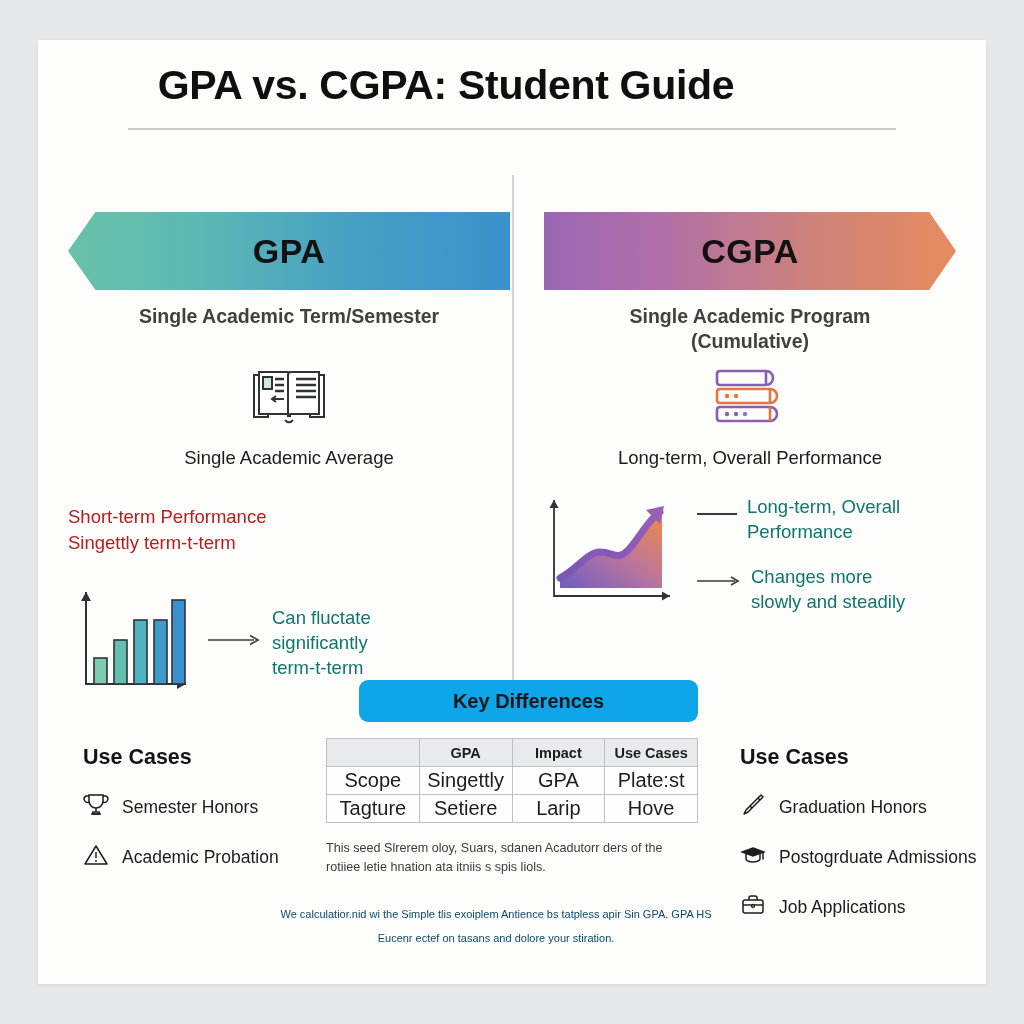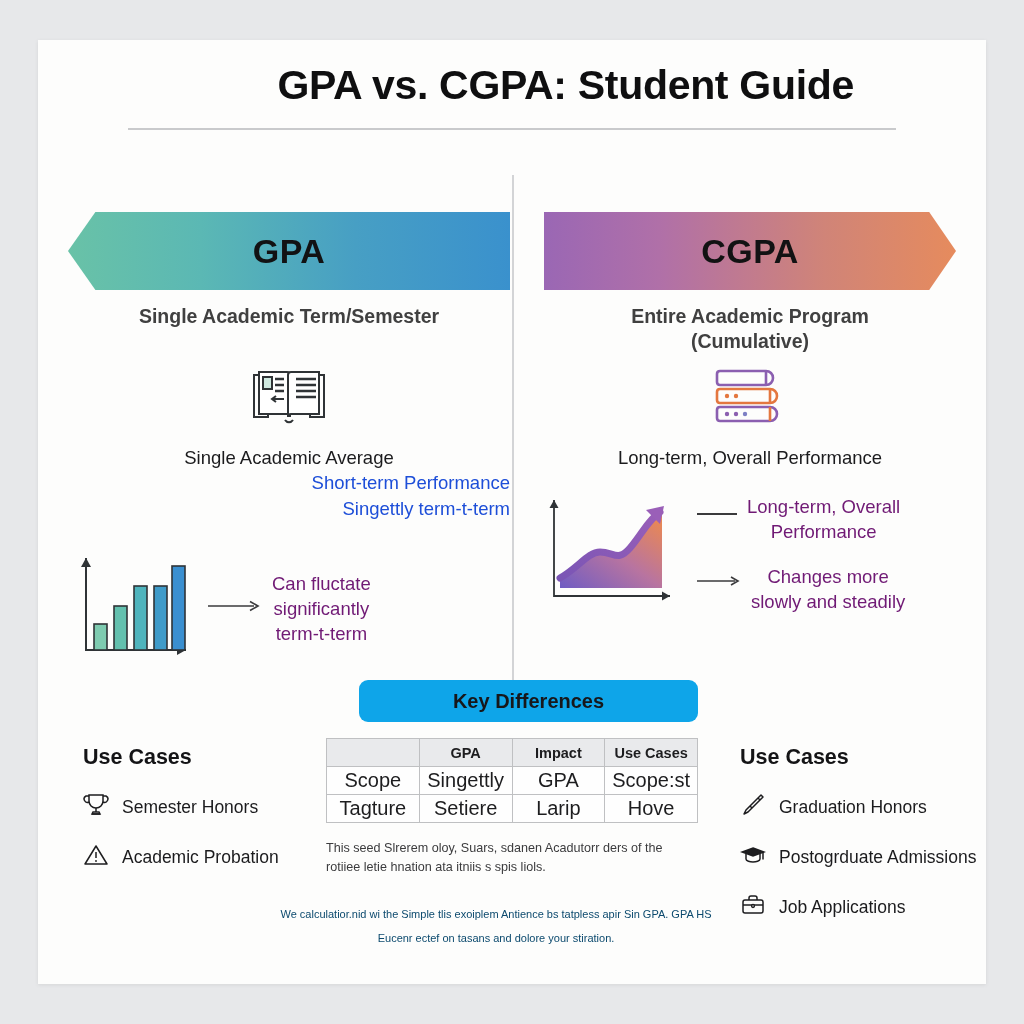--- a/index.html
+++ b/index.html
@@ -14,21 +14,21 @@
   #card {
     position: absolute;
     left: 38px; top: 40px;
     width: 948px; height: 944px;
     background: #fdfdfc;
     box-shadow: 0 1px 4px rgba(0,0,0,0.08);
   }
   
   #title {
     position: absolute; left: 0; top: 22px; width: 816px;
-    text-align: right;
+    text-align: center;
     font-size: 41px; font-weight: bold; color: #0f0f10;
     letter-spacing: -0.3px;
   }
   #title-rule {
     position: absolute; left: 90px; top: 88px;
     width: 768px; height: 2px; background: #c9cacc;
   }
   
   #col-divider {
     position: absolute; left: 474px; top: 135px;
@@ -67,27 +67,27 @@
   .col { position: absolute; }
   #left-col  { left: 30px;  top: 325px; width: 442px; }
   #right-col { left: 506px; top: 325px; width: 412px; }
 
   .icon-center { text-align: center; }
   .caption {
     text-align: center; font-size: 18.5px; color: #1b1b1d;
     line-height: 25px; margin-top: 14px;
   }
   .caption2 {
-    text-align: right; font-size: 18.5px; color: #1d4ed8;
-    line-height: 26px; 
+    text-align: left; font-size: 18.5px; color: #b91c1c;
+    line-height: 26px; margin-top: 34px;
   }
   
   .chart-row { display: flex; align-items: center; }
   .arrow-note {
-    font-size: 18.5px; color: #701a75; line-height: 25px; text-align: center;
+    font-size: 18.5px; color: #0f766e; line-height: 25px;
   }
   .lead-line { flex: 0 0 auto; }
   
   #kd-wrap { position: absolute; left: 288px; top: 640px; width: 372px; }
   #kd-header {
     height: 42px; background: #0ea5e9; border-radius: 9px;
     display: flex; align-items: center; justify-content: center;
     font-size: 20px; font-weight: bold; color: #17171a; margin-left: 33px;
   }
   #kd-table {
@@ -140,21 +140,21 @@
       <span class="banner-label">GPA</span>
     </div>
     <div class="banner-sub">Single Academic Term/Semester</div>
   </div>
 
   <div class="banner-wrap" id="cgpa-banner">
     <div class="banner">
       <span class="banner-label">CGPA</span>
     </div>
     <div class="banner-sub">
-      <div>Entire Academic Program</div>
+      <div>Single Academic Program</div>
       <div>(Cumulative)</div>
     </div>
   </div>
 
   <div class="col" id="left-col">
     <div class="icon-center">
       <svg width="80" height="62" viewBox="0 0 80 62" fill="none" stroke="#2f3336" stroke-width="2">
         <path d="M5 10 h14 v42 h-14 z"></path>
         <path d="M61 10 h14 v42 h-14 z"></path>
         <path d="M10 7 h28 c2 0 3 1 3 3 v42 c0-2-1-3-3-3 h-28 z" fill="#fff"></path>
@@ -278,21 +278,21 @@
           <th>GPA</th>
           <th>Impact</th>
           <th>Use Cases</th>
         </tr>
       </thead>
       <tbody>
         <tr>
           <td>Scope</td>
           <td>Singettly</td>
           <td>GPA</td>
-          <td>Scope:st</td>
+          <td>Plate:st</td>
         </tr>
         <tr>
           <td>Tagture</td>
           <td>Setiere</td>
           <td>Larip</td>
           <td>Hove</td>
         </tr>
       </tbody>
     </table>
     <div id="kd-note">

